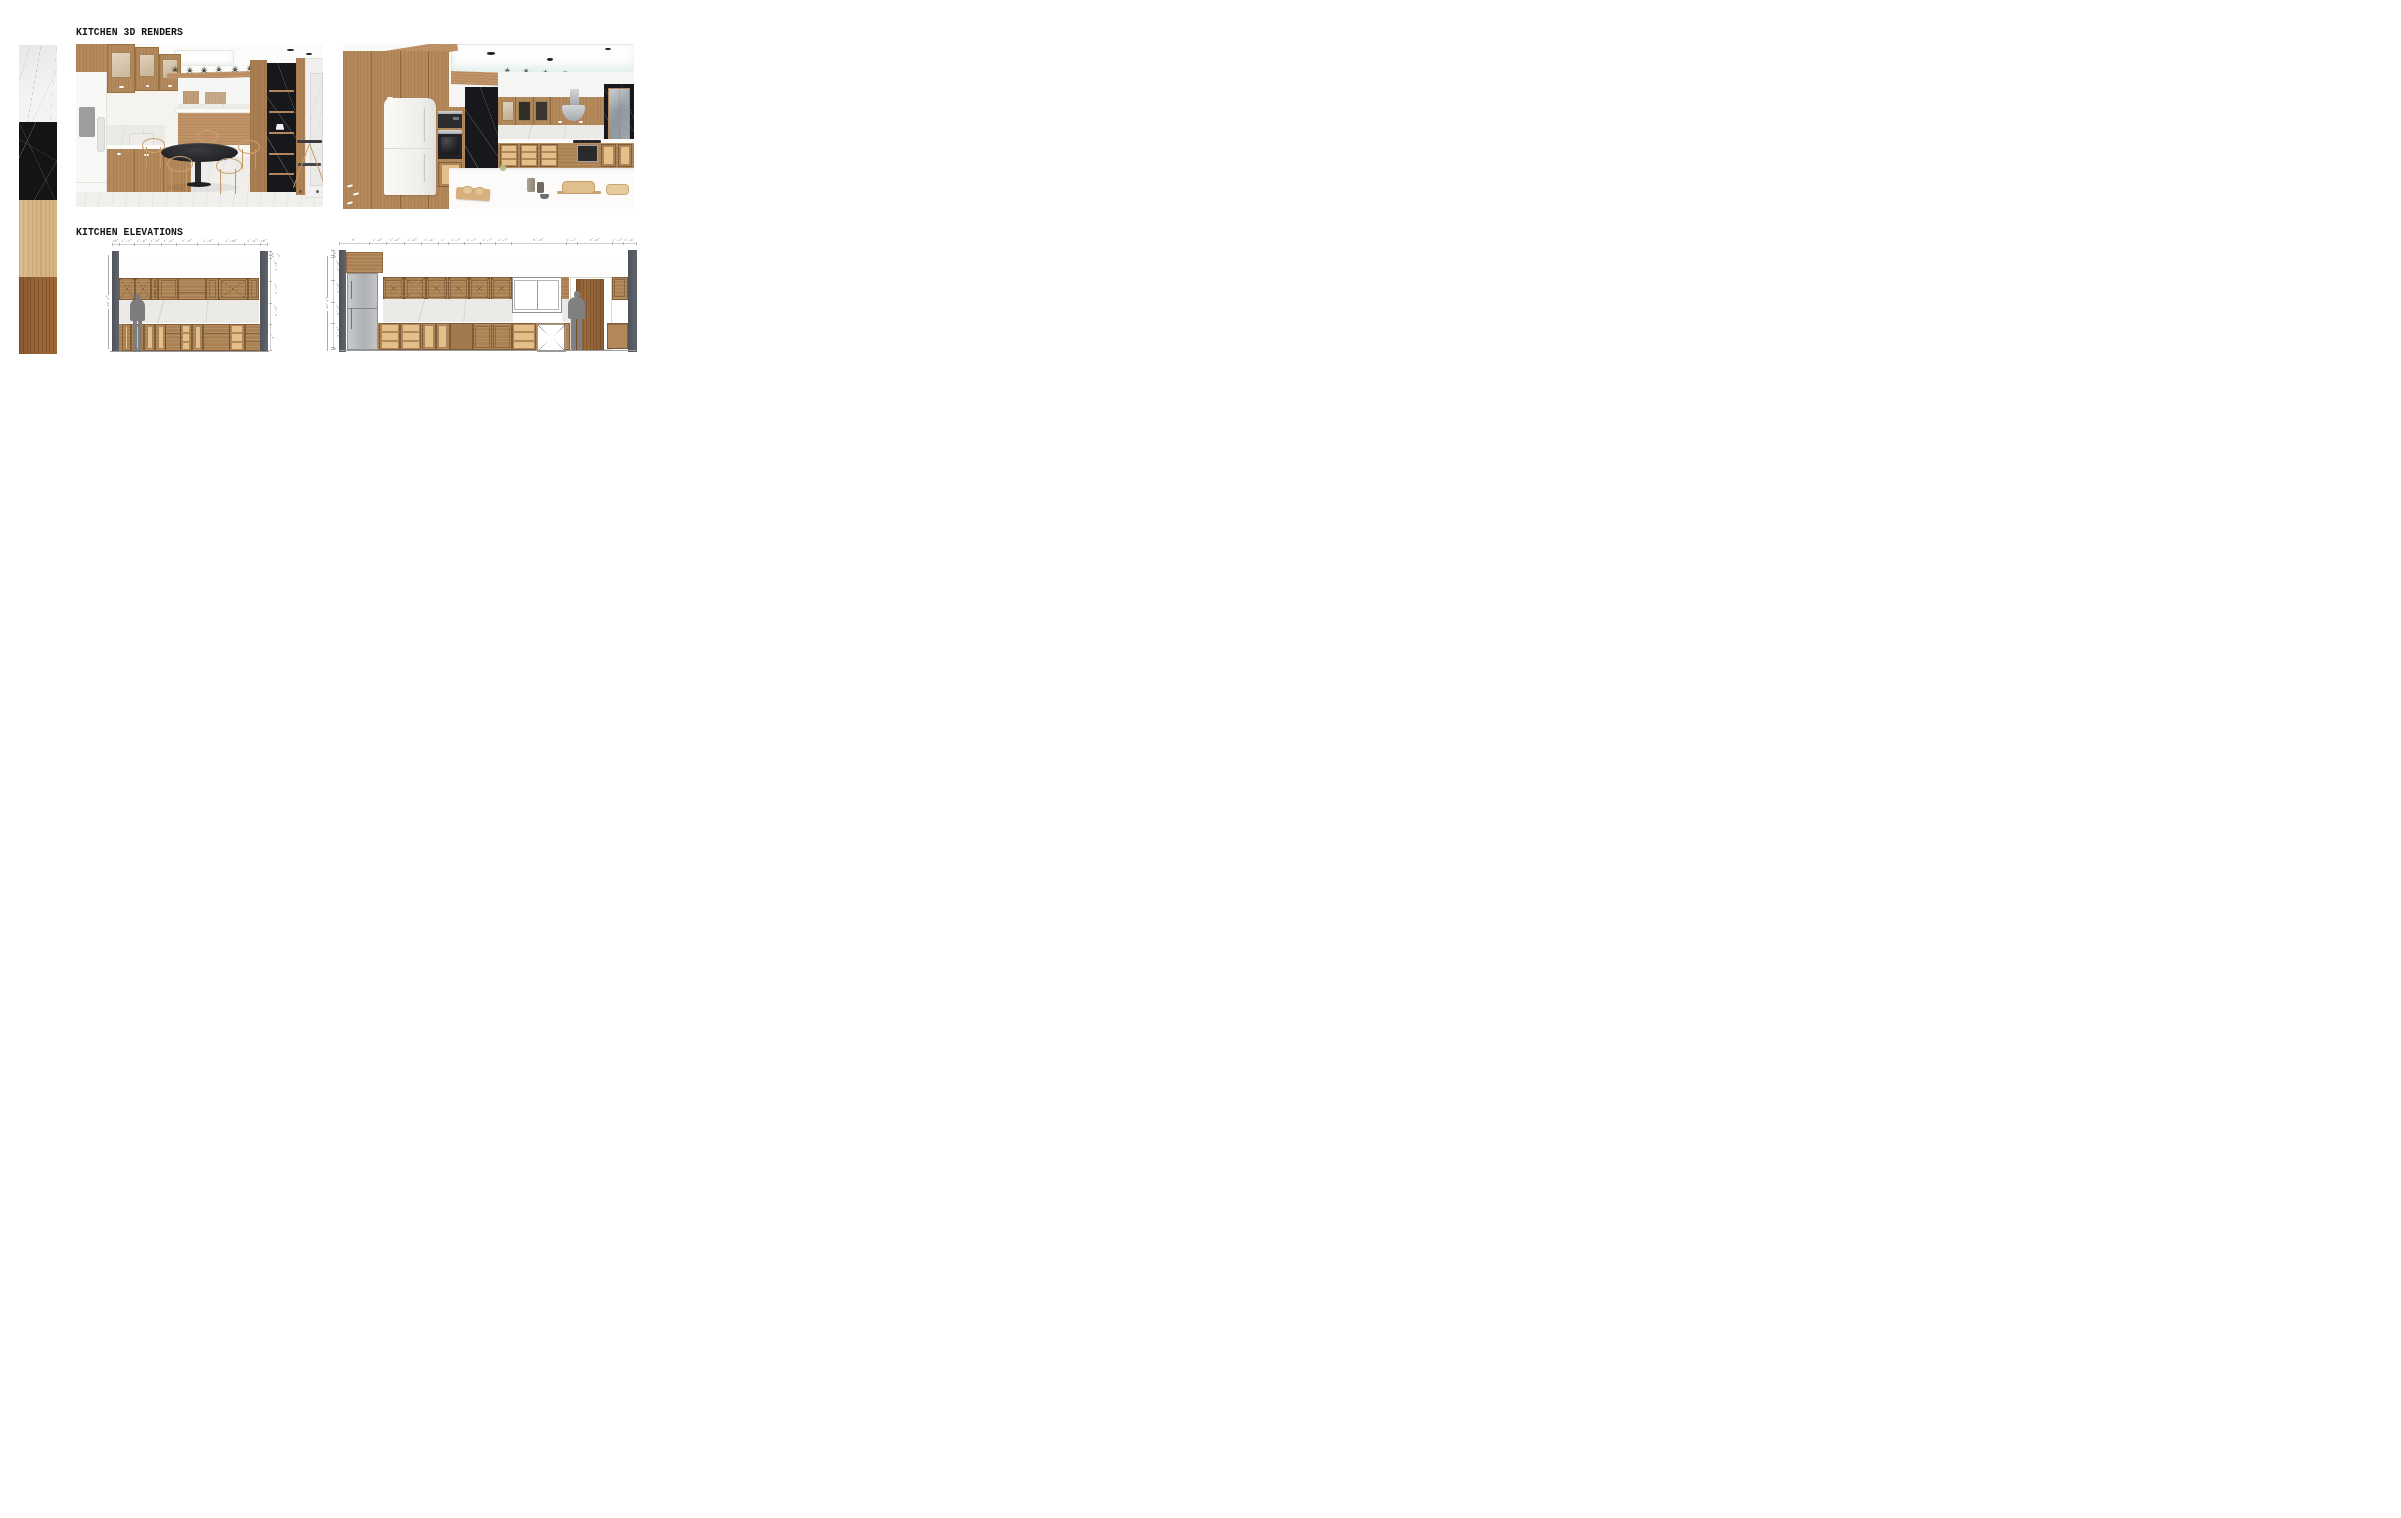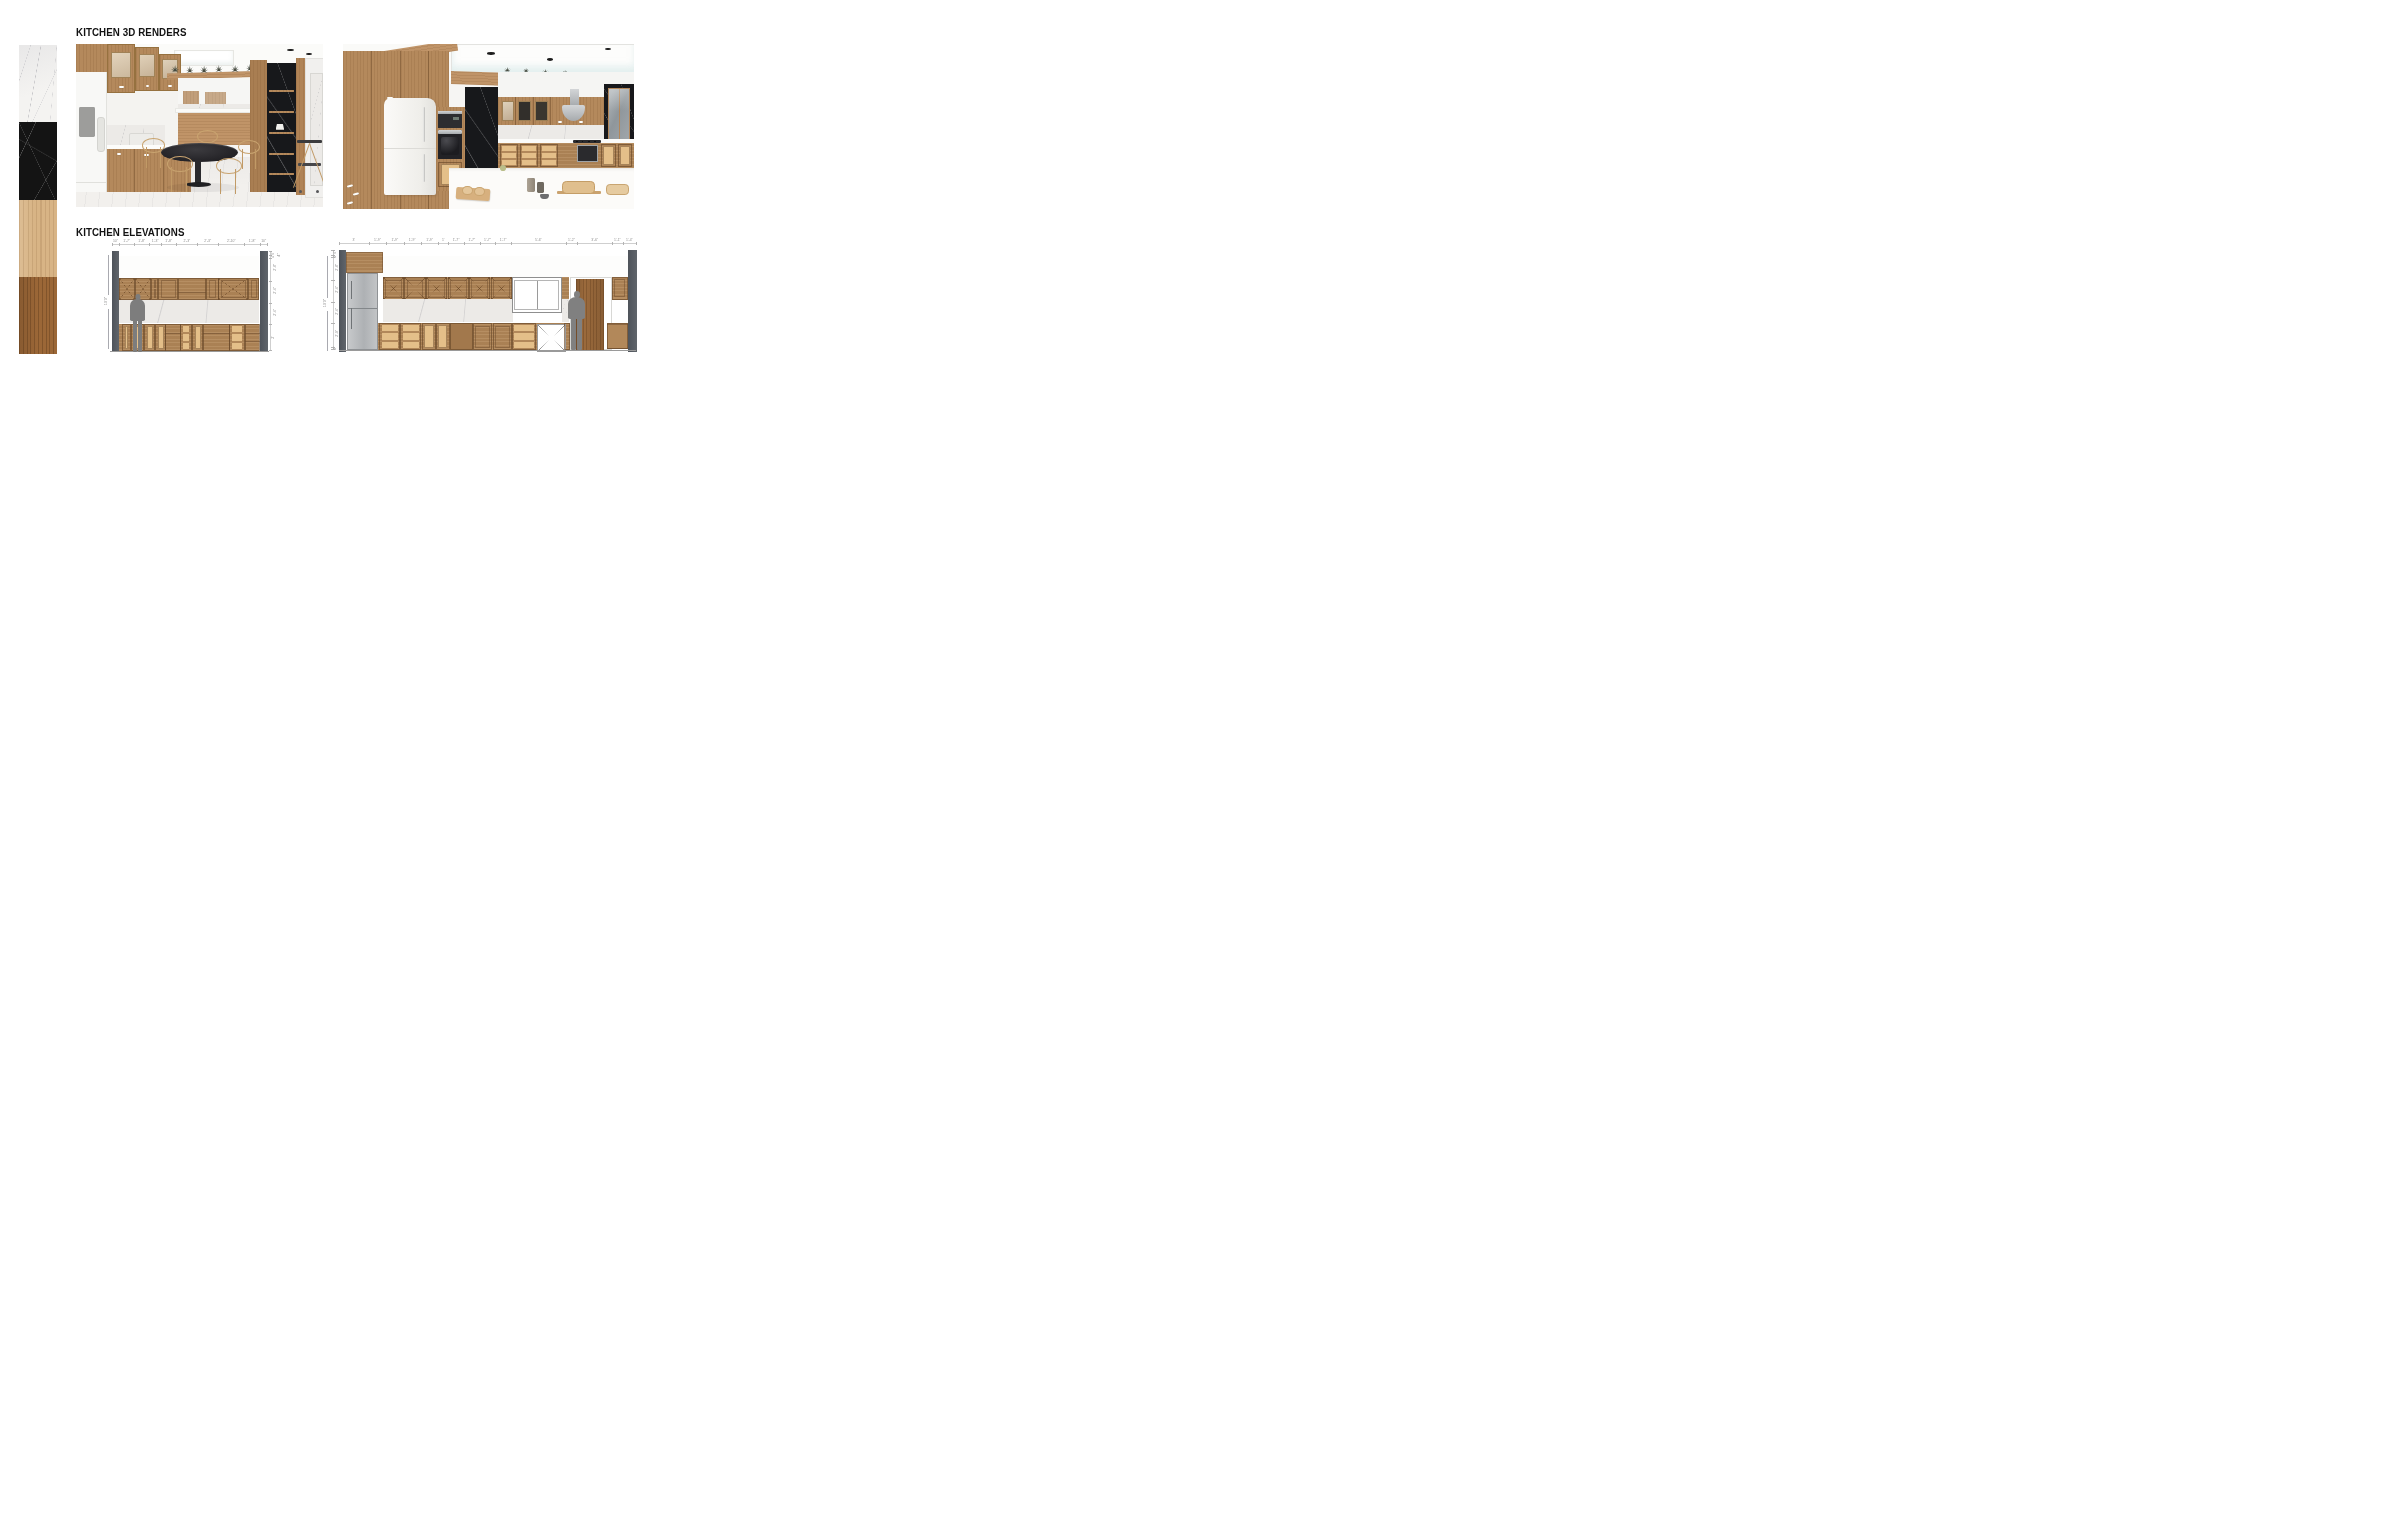--- a/index.html
+++ b/index.html
@@ -1,17 +1,17 @@
 <!DOCTYPE html>
 <html style="font-size:7.7px"><head>
 <meta charset="utf-8">
 <style>
   html,body{margin:0;padding:0;background:#fff;}
   .board{position:relative;width:672px;height:379px;background:#fff;overflow:hidden;
-         font-family:Liberation Sans, sans-serif;}
+         font-family:Liberation Mono, monospace;}
   .abs{position:absolute;}
   .title{position:absolute;font-weight:bold;font-size:10.6px;color:#121212;letter-spacing:0.1px;
          transform:scaleX(.92);transform-origin:left;white-space:nowrap;}
 
   
   .swatches{position:absolute;left:19px;top:45px;width:38px;height:309px;display:flex;flex-direction:column;}
   .sw{flex:1;position:relative;}
   .sw-wm{background:#f4f3f1;
     background-image:
       linear-gradient(108deg,transparent 18%,rgba(165,165,172,.45) 18.6%,transparent 19.4%),

